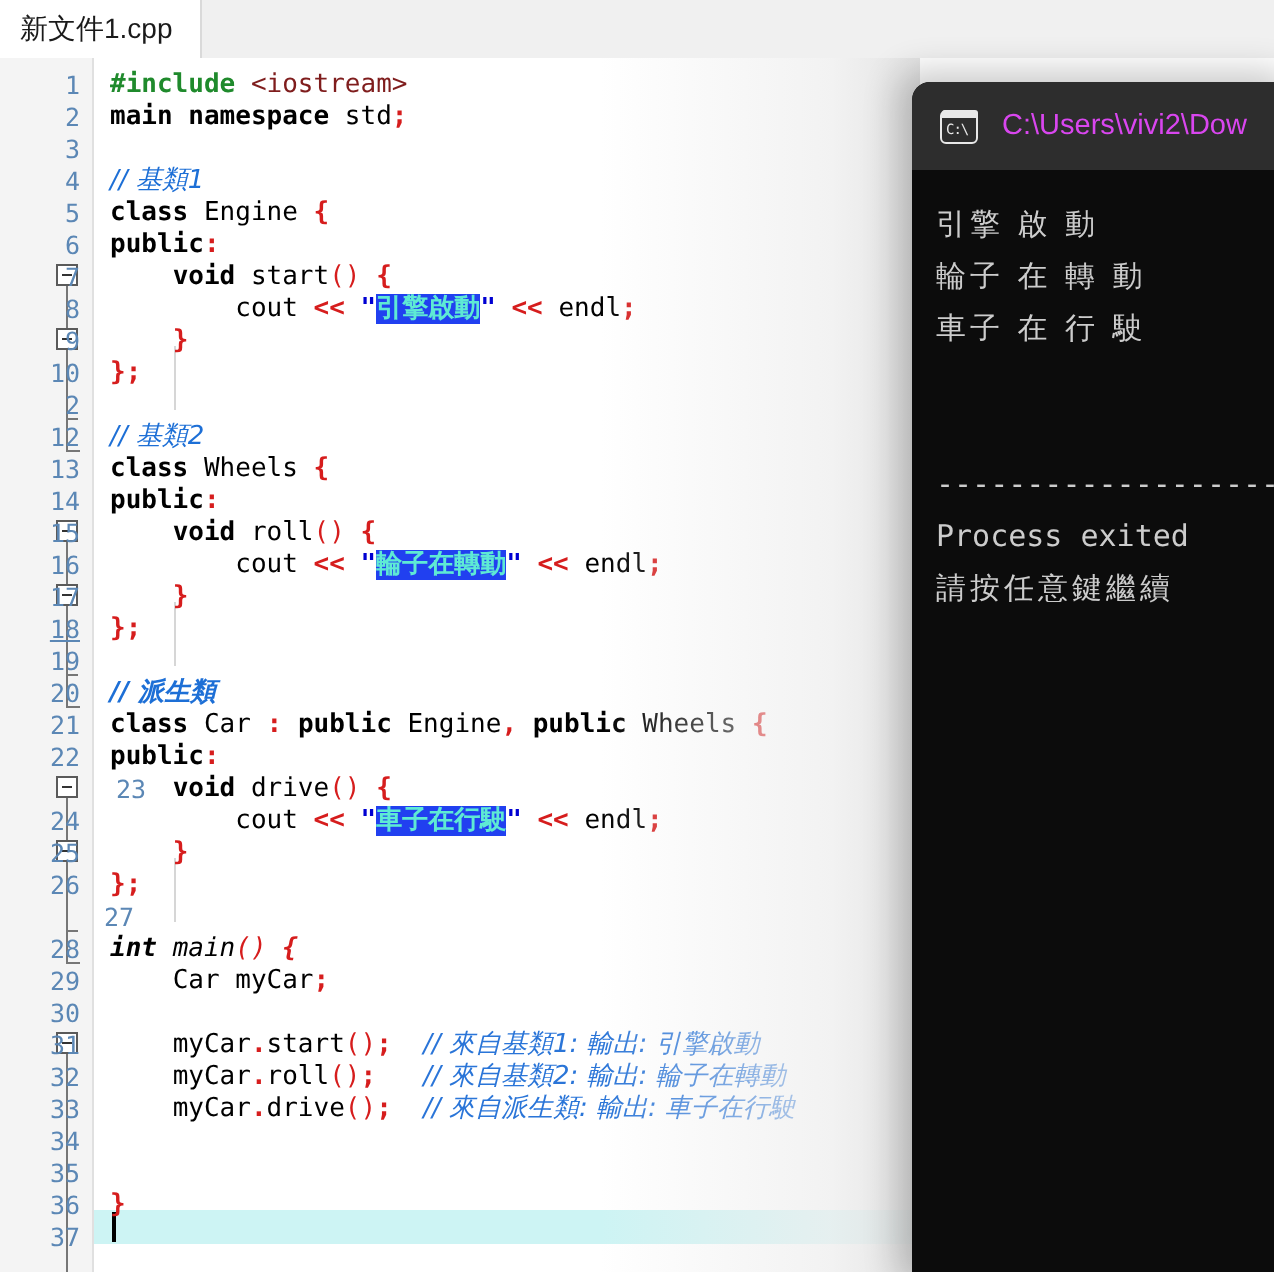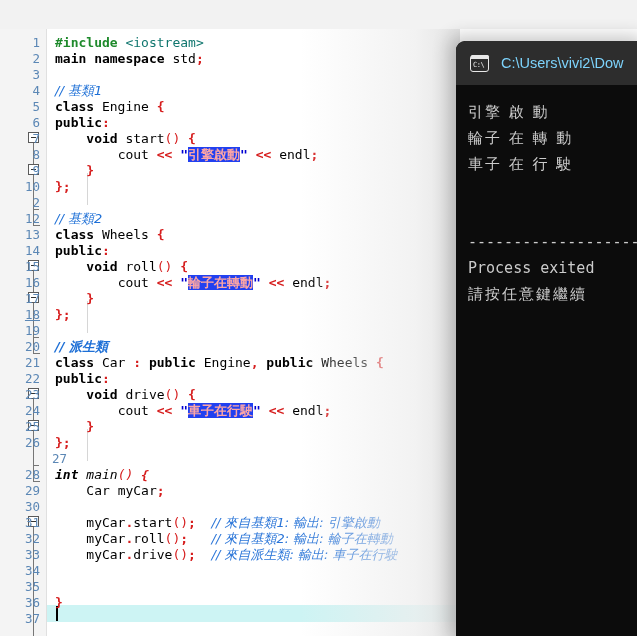--- a/index.html
+++ b/index.html
@@ -70,30 +70,30 @@
   }
   .caret{
     position:absolute;width:1.5px;height:15px;background:#000;
   }
   .indent-guide{
     position:absolute;width:1px;background:#d6d6d6;
   }
 
   
   .t-pre{color:#1f8a2c;font-weight:bold;}
-  .t-inc{color:#0f766e;}
+  .t-inc{color:#7f1d1d;}
   .t-kw{color:#000000;font-weight:bold;}
   .t-id{color:#000000;}
   .t-punc{color:#d61d1d;font-weight:bold;}
   .t-paren{color:#d61d1d;}
   .t-num{color:#c23a8e;font-weight:bold;}
   .t-str{color:#0000d2;font-weight:bold;}
   .t-cmt{color:#1d6fd6;font-style:italic;}
   .t-cmt2{color:#2a75d8;font-style:italic;}
-  .t-sel{background:#2140f0;color:#fca5a5;font-weight:bold;}
+  .t-sel{background:#2140f0;color:#5eead4;font-weight:bold;}
 
   .cjk{font-family:"DejaVu Sans","Liberation Sans",sans-serif;}
 
   
   .fold-box{
     position:absolute;width:11px;height:11px;
     border:1px solid #5a5a5a;background:#ffffff;box-sizing:border-box;
   }
   .fold-box:after{
     content:"";position:absolute;left:2px;top:4px;width:5px;height:1px;background:#333;
@@ -131,39 +131,45 @@
     background:#e8e8e8;border-top-left-radius:1.5px;border-top-right-radius:1.5px;
   }
   .cmd-icon-text{
     position:absolute;left:2px;top:5.5px;
     font-family:"DejaVu Sans Mono",monospace;font-size:7px;color:#e8e8e8;
     letter-spacing:-0.5px;line-height:8px;
   }
   .console-title-text{
     margin-left:12px;
     font-family:"Liberation Sans","DejaVu Sans",sans-serif;
-    font-size:14.5px;color:#7dd3fc;white-space:nowrap;
+    font-size:14.5px;color:#d946ef;white-space:nowrap;
   }
   .console-body{
     position:absolute;left:0;top:44px;width:188px;height:556px;
     padding:14px 0 0 12px;box-sizing:border-box;
   }
   .cline{
     font-family:"DejaVu Sans Mono","Liberation Mono",monospace;
     font-size:15px;line-height:26px;color:#cccccc;white-space:pre;
   }
   .cline.cjk{font-family:"DejaVu Sans","Liberation Sans",sans-serif;letter-spacing:2px;}
   .cline.sep{color:#cccccc;letter-spacing:0px;font-size:15px;}
   .cspacer{height:26px;}
 </style>
 </head>
 <body>
 
 <div class="app">
 
+  <div class="tabbar">
+    <div class="tab-strip-rest"></div>
+    <div class="tab">
+      <span>新文件1.cpp</span>
+    </div>
+  </div>
 
   <div class="editor">
     <div class="gutter"></div>
     <div class="gutter-sep"></div>
 
     <div class="fold-col">
 
       <div class="fold-box" style="left:0px;top:103px;"></div>
       <div class="fold-line" style="left:5px;top:114px;height:22px;"></div>
       <div class="fold-box" style="left:0px;top:135px;"></div>
@@ -217,21 +223,21 @@
       <div class="ln" style="top:198px;">13</div>
       <div class="ln" style="top:214px;">14</div>
       <div class="ln" style="top:230px;">15</div>
       <div class="ln" style="top:246px;">16</div>
       <div class="ln" style="top:262px;">17</div>
       <div class="ln" style="top:278px;text-decoration:underline;">18</div>
       <div class="ln" style="top:294px;">19</div>
       <div class="ln" style="top:310px;">20</div>
       <div class="ln" style="top:326px;">21</div>
       <div class="ln" style="top:342px;">22</div>
-      <div class="ln" style="top:358px;">23</div>
+      <div class="ln" style="top:358px;padding-left:33px;">23</div>
       <div class="ln" style="top:374px;">24</div>
       <div class="ln" style="top:390px;">25</div>
       <div class="ln" style="top:406px;">26</div>
       <div class="ln" style="top:422px;margin-left:27px;">27</div>
       <div class="ln" style="top:438px;">28</div>
       <div class="ln" style="top:454px;">29</div>
       <div class="ln" style="top:470px;">30</div>
       <div class="ln" style="top:486px;">31</div>
       <div class="ln" style="top:502px;">32</div>
       <div class="ln" style="top:518px;">33</div>

